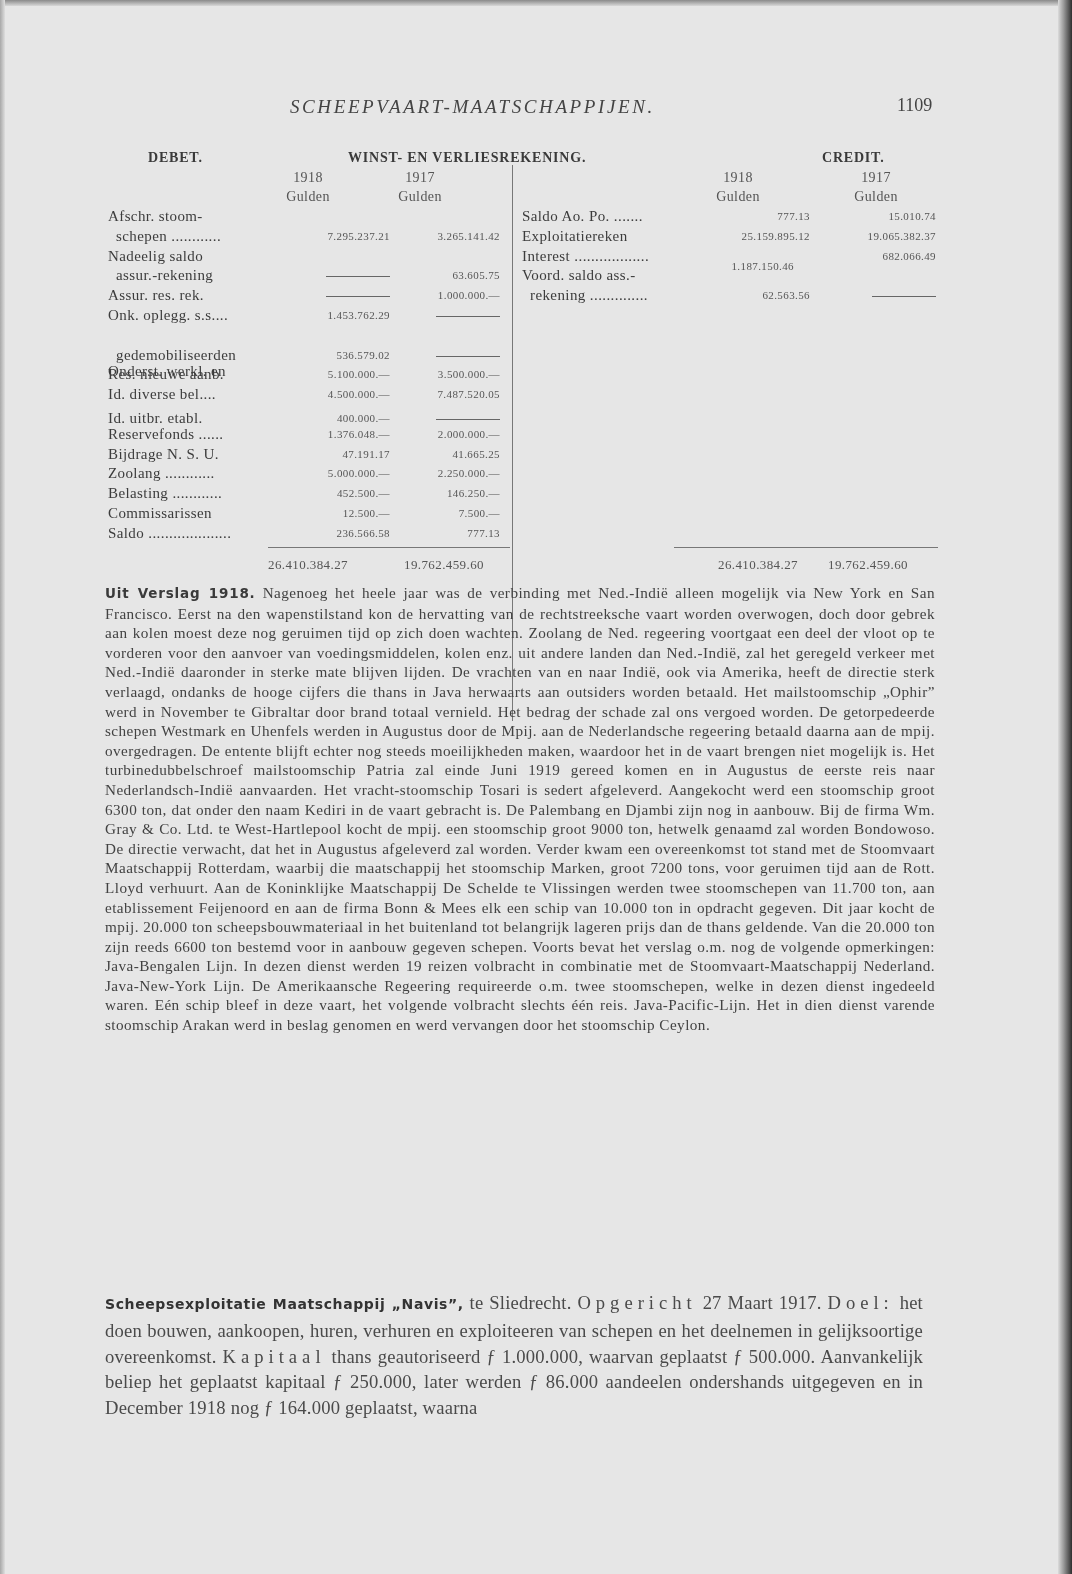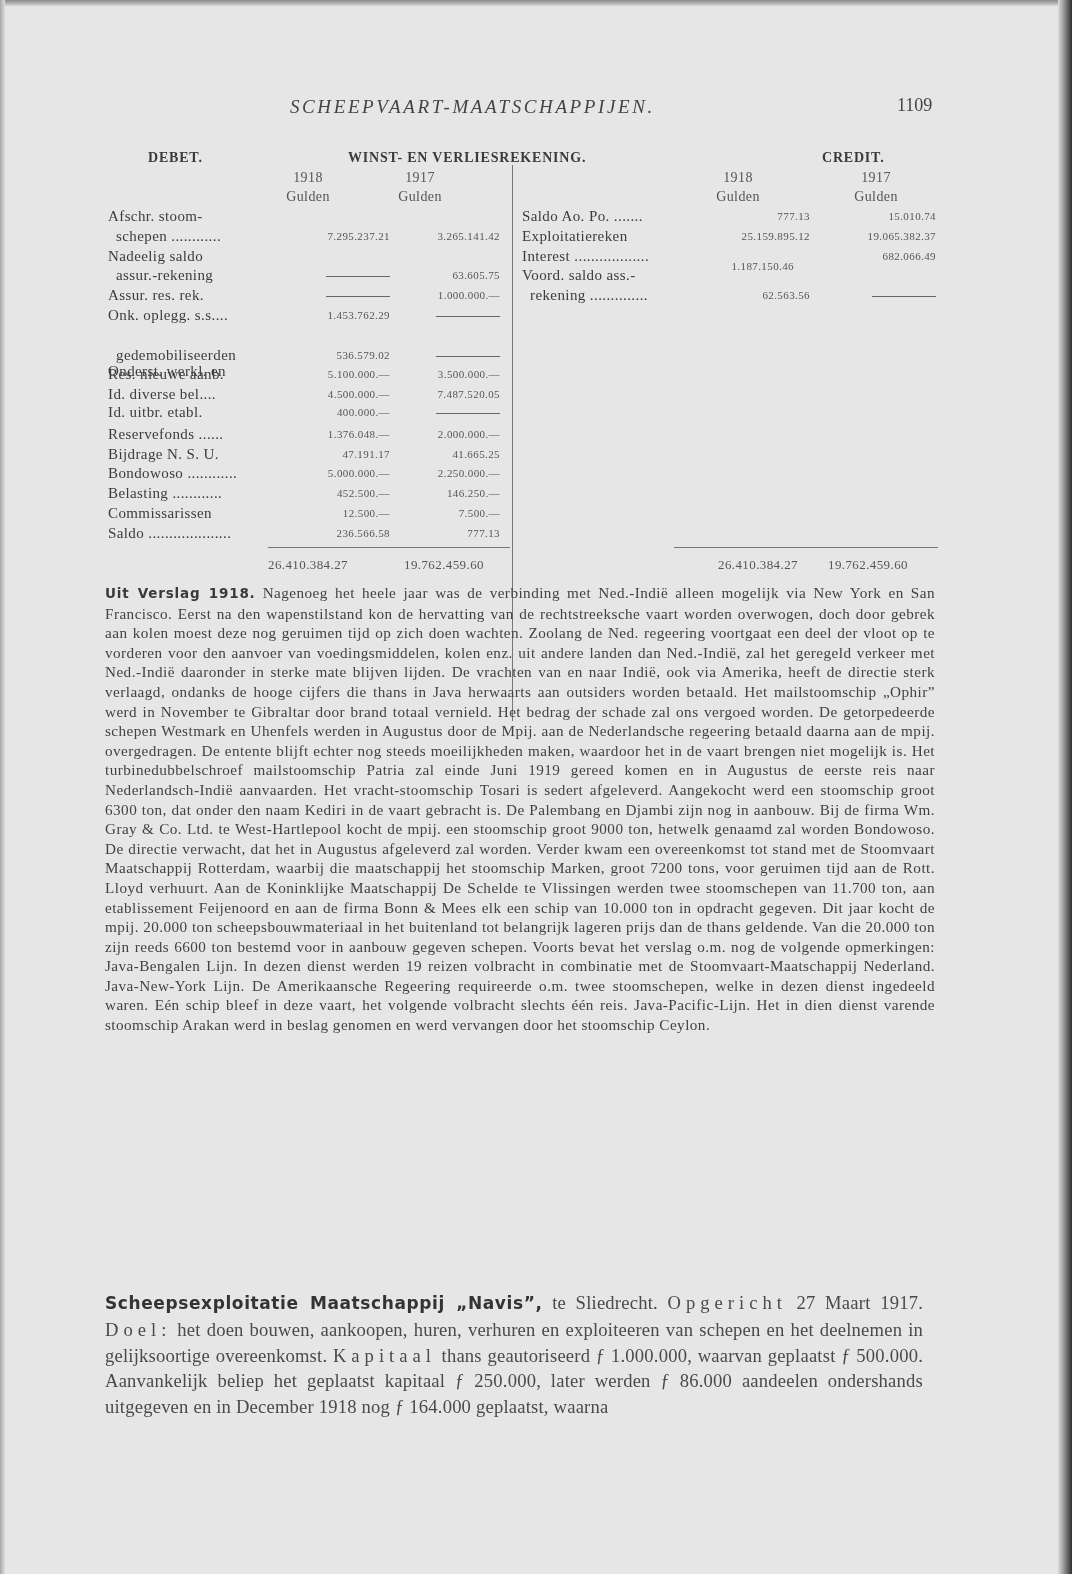--- a/index.html
+++ b/index.html
@@ -41,21 +41,21 @@
 
     
     .report { position: absolute; left: 105px; top: 583px; width: 830px;
       font-family: "Liberation Serif", serif; font-size: 15.2px; line-height: 19.6px;
       text-align: justify; color: #424242; letter-spacing: 0.45px; }
     .report .lead { font-family: "DejaVu Sans", "Liberation Sans", sans-serif; font-weight: bold; font-size: 13.5px; letter-spacing: 0.8px; color: #3a3a3a; }
 
     .navis { position: absolute; left: 105px; top: 1290px; width: 818px;
       font-family: "Liberation Serif", serif; font-size: 18.6px; line-height: 25.8px;
       text-align: justify; color: #4a4a4a; letter-spacing: 0.2px; }
-    .navis .title { font-family: "DejaVu Sans", "Liberation Sans", sans-serif; font-weight: bold; font-size: 17px; color: #333; letter-spacing: 0.6px; }
+    .navis .title { font-family: "DejaVu Sans", "Liberation Sans", sans-serif; font-weight: bold; font-size: 14px; color: #333; letter-spacing: 0.6px; }
     .spaced { letter-spacing: 5px; }
   </style>
 </head>
 <body>
 
 <div class="scan-edge-top"></div>
 <div class="scan-edge-left"></div>
 <div class="scan-edge-right"></div>
 
 <div class="running-head">SCHEEPVAART-MAATSCHAPPIJEN.</div>
@@ -129,37 +129,37 @@
       <div class="row" style="top: 158.4px; width: 100%;">
         <span class="lbl">Res. nieuwe aanb.</span>
         <span class="v1" style="left: 150px; width: 132px;">5.100.000.—</span>
         <span class="v2" style="left: 262px; width: 130px;">3.500.000.—</span>
       </div>
       <div class="row" style="top: 178.2px; width: 100%;">
         <span class="lbl">Id.  diverse  bel....</span>
         <span class="v1" style="left: 150px; width: 132px;">4.500.000.—</span>
         <span class="v2" style="left: 262px; width: 130px;">7.487.520.05</span>
       </div>
-      <div class="row" style="top: 196px; width: 100%;">
+      <div class="row" style="top: 202px; width: 100%;">
         <span class="lbl">Id.  uitbr.  etabl.</span>
         <span class="v1" style="left: 150px; width: 132px;">400.000.—</span>
         <span class="v2" style="left: 262px; width: 130px;"><span class="dash"></span></span>
       </div>
       <div class="row" style="top: 217.8px; width: 100%;">
         <span class="lbl">Reservefonds ......</span>
         <span class="v1" style="left: 150px; width: 132px;">1.376.048.—</span>
         <span class="v2" style="left: 262px; width: 130px;">2.000.000.—</span>
       </div>
       <div class="row" style="top: 237.6px; width: 100%;">
         <span class="lbl">Bijdrage N. S. U.</span>
         <span class="v1" style="left: 150px; width: 132px;">47.191.17</span>
         <span class="v2" style="left: 262px; width: 130px;">41.665.25</span>
       </div>
       <div class="row" style="top: 257.4px; width: 100%;">
-        <span class="lbl">Bondowoso ............</span>
+        <span class="lbl">Zoolang ............</span>
         <span class="v1" style="left: 150px; width: 132px;">5.000.000.—</span>
         <span class="v2" style="left: 262px; width: 130px;">2.250.000.—</span>
       </div>
       <div class="row" style="top: 277.2px; width: 100%;">
         <span class="lbl">Belasting ............</span>
         <span class="v1" style="left: 150px; width: 132px;">452.500.—</span>
         <span class="v2" style="left: 262px; width: 130px;">146.250.—</span>
       </div>
       <div class="row" style="top: 297px; width: 100%;">
         <span class="lbl">Commissarissen</span>

